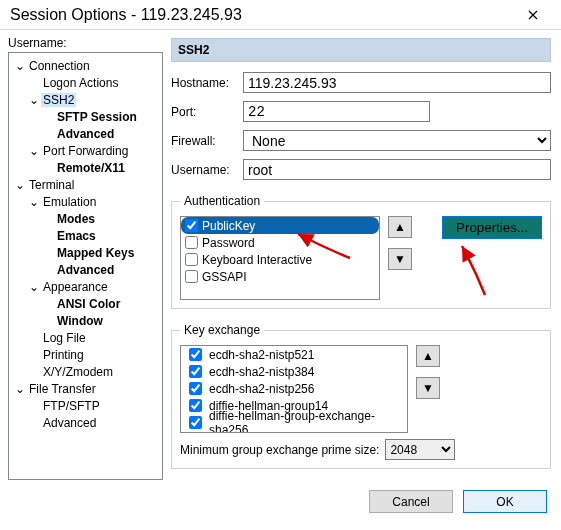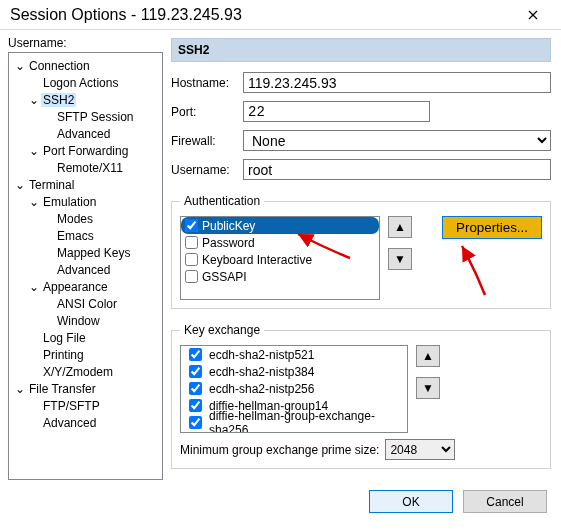--- a/index.html
+++ b/index.html
@@ -46,21 +46,21 @@
     height: 17px;
     padding-left: 4px;
     white-space: nowrap;
   }
   .tree-item .tw { width: 14px; display: inline-flex; justify-content: center; cursor: default; }
   .tree-item .label { padding: 0 2px; cursor: default; }
   .tree-item.selected .label { background: #cde8ff; }
   .ind1 { padding-left: 4px; }
   .ind2 { padding-left: 18px; }
   .ind3 { padding-left: 32px; }
-  .ind4 { padding-left: 46px; }
+  .ind4 { padding-left: 46px; font-weight: bold; }
   .right {
     flex: 1;
     display: flex; flex-direction: column;
     padding: 2px 2px 0 2px;
   }
   .panel-head {
     background: #c9d8e8;
     border: 1px solid #b7c8db;
     padding: 4px 6px;
     font-weight: bold;
@@ -98,21 +98,21 @@
     width: 24px; height: 22px;
     border: 1px solid #8a8a8a;
     background: #e1e1e1;
     display: flex; align-items: center; justify-content: center;
     cursor: default;
   }
   .propbtn {
     margin-left: 22px;
     width: 100px; height: 23px;
     border: 1px solid #0078d7;
-    background: #eab308;
+    background: #0f766e;
     cursor: default;
   }
   .kex-body { display: flex; gap: 8px; align-items: flex-start; }
   .kex-list {
     border: 1px solid #828790;
     width: 228px; height: 88px;
     overflow-y: scroll;
     background: #fff;
   }
   .kex-row { display: flex; align-items: center; height: 17px; padding: 0 4px; gap: 4px; }
@@ -316,22 +316,22 @@
       </div>
       <div class="prime-row">
         <span>Minimum group exchange prime size:</span>
         <select><option>2048</option></select>
       </div>
     </fieldset>
   </div>
 </div>
 
 <div class="buttons">
+  <button class="btn">Cancel</button>
   <button class="btn primary">OK</button>
-  <button class="btn">Cancel</button>
 </div>
 
 <svg class="arrow" style="left:290px; top:228px" width="70" height="40">
   <defs>
       <marker id="ah1" markerWidth="8" markerHeight="8" refX="6" refY="3" orient="auto">
         <path d="M0,0 L6,3 L0,6 Z" fill="#d00"></path>
       </marker>
     </defs>
   <path d="M60,30 Q35,20 8,6" stroke="#d00" stroke-width="2.5" fill="none" marker-end="url(#ah1)"></path>
 </svg>

